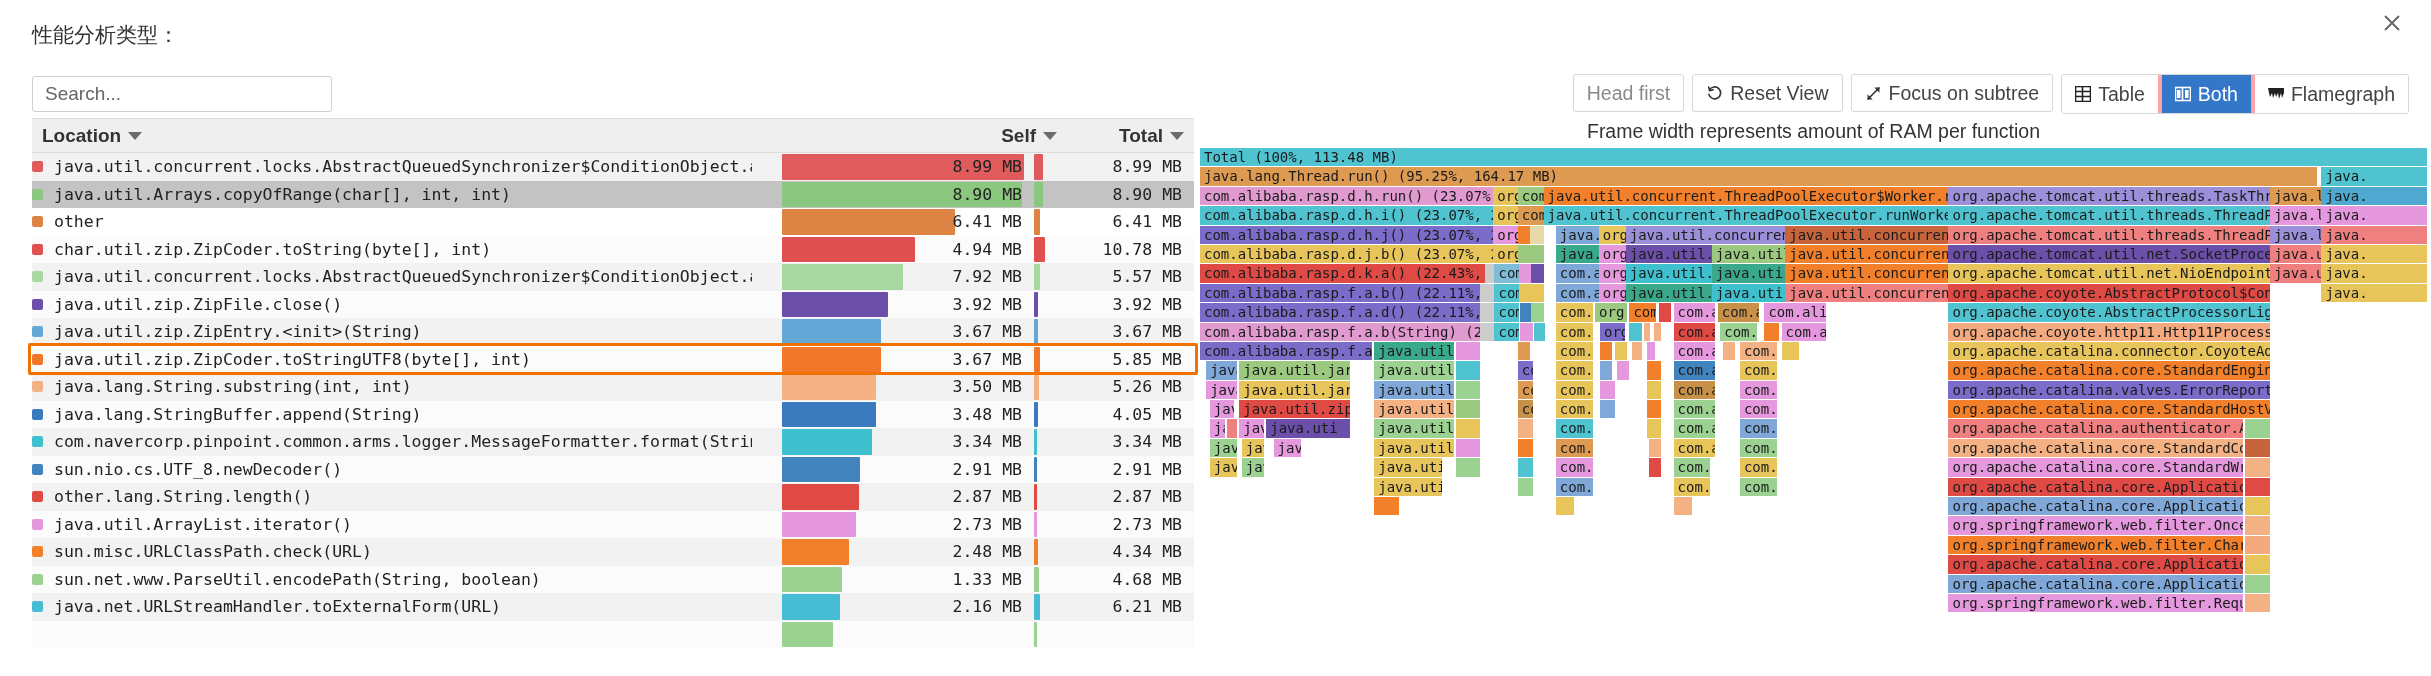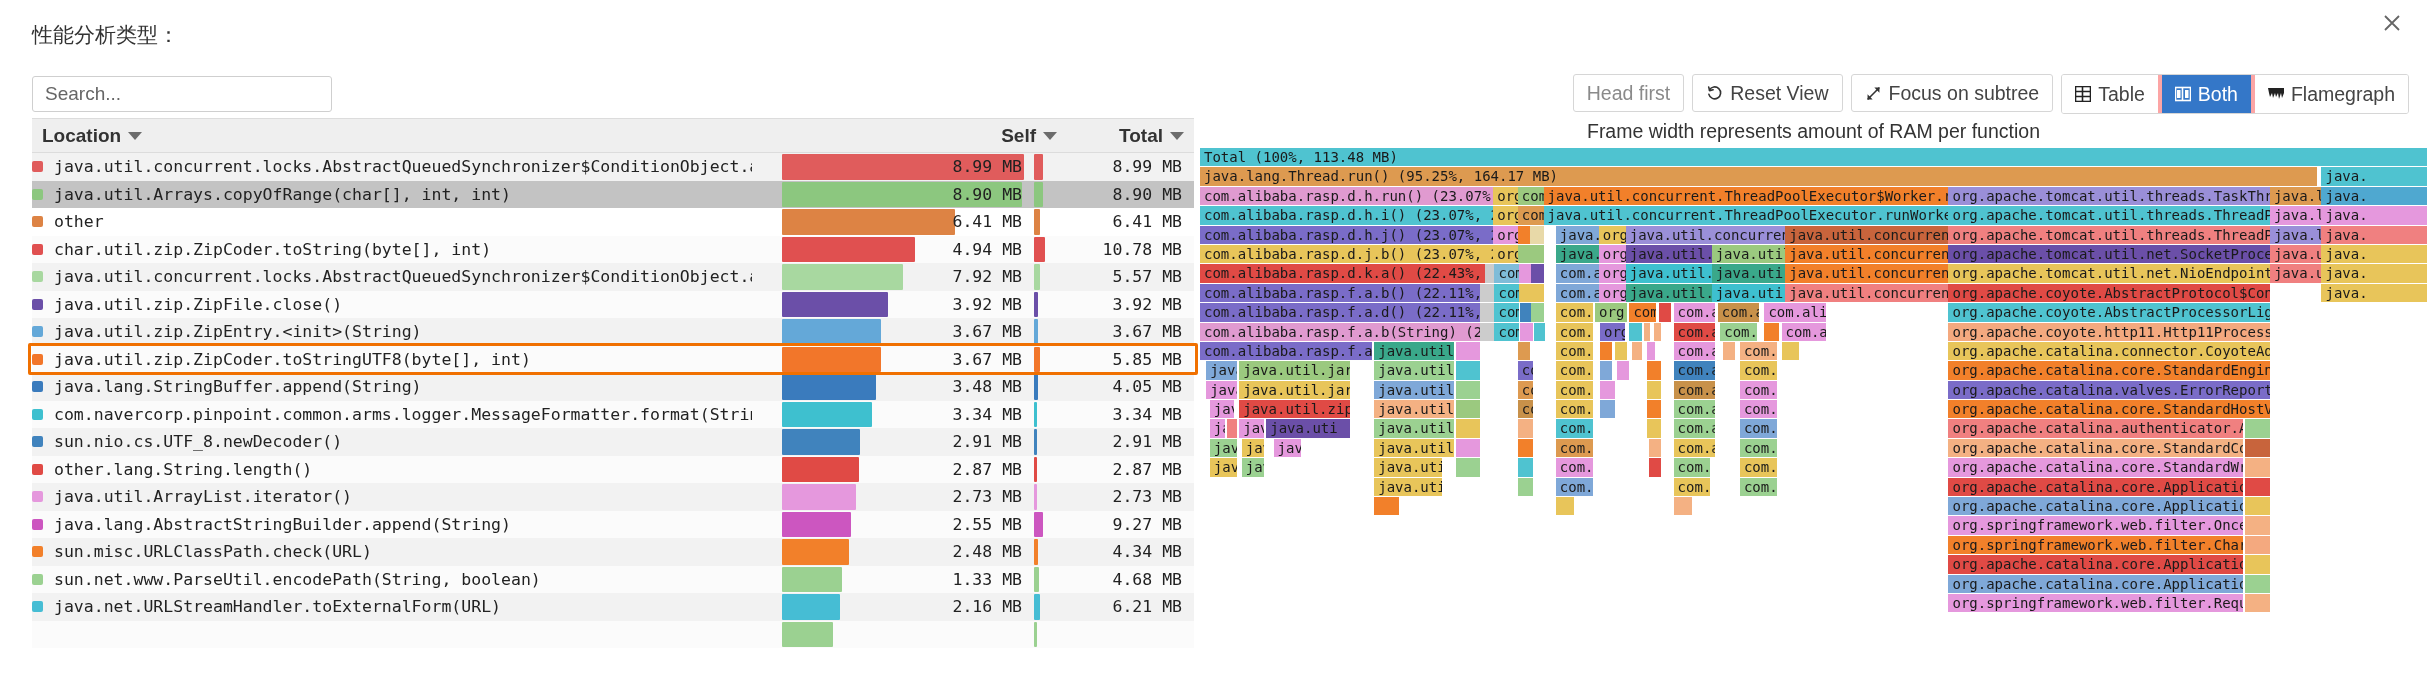--- a/index.html
+++ b/index.html
@@ -505,20 +505,40 @@
                 <div class="fill" style="background: rgb(242, 118, 42); width: 5.7737px;"></div>
               </div>
             </td>
             <td>
               <div class="totalcell">
                 <span class="val">5.85 MB</span>
               </div>
             </td>
           </tr>
           <tr class="row">
+            <td class="loc"><span class="swatch" style="background: rgb(244, 177, 131);"></span><span>java.lang.String.substring(int, int)</span></td>
+            <td></td>
+            <td>
+              <div class="cellbar">
+                <div class="fill" style="background: rgb(244, 177, 131); width: 94.2158px;"></div>
+                <span class="val">3.50 MB</span>
+              </div>
+            </td>
+            <td>
+              <div class="minibar">
+                <div class="fill" style="background: rgb(244, 177, 131); width: 5.1914px;"></div>
+              </div>
+            </td>
+            <td>
+              <div class="totalcell">
+                <span class="val">5.26 MB</span>
+              </div>
+            </td>
+          </tr>
+          <tr class="row">
             <td class="loc"><span class="swatch" style="background: rgb(58, 123, 189);"></span><span>java.lang.StringBuffer.append(String)</span></td>
             <td></td>
             <td>
               <div class="cellbar">
                 <div class="fill" style="background: rgb(58, 123, 189); width: 93.6774px;"></div>
                 <span class="val">3.48 MB</span>
               </div>
             </td>
             <td>
               <div class="minibar">
@@ -601,40 +621,20 @@
               </div>
             </td>
             <td>
               <div class="minibar">
                 <div class="fill" style="background: rgb(229, 152, 221); width: 3px;"></div>
               </div>
             </td>
             <td>
               <div class="totalcell">
                 <span class="val">2.73 MB</span>
-              </div>
-            </td>
-          </tr>
-          <tr class="row">
-            <td class="loc"><span class="swatch" style="background: rgb(204, 86, 192);"></span><span>java.lang.AbstractStringBuilder.append(String)</span></td>
-            <td></td>
-            <td>
-              <div class="cellbar">
-                <div class="fill" style="background: rgb(204, 86, 192); width: 68.6429px;"></div>
-                <span class="val">2.55 MB</span>
-              </div>
-            </td>
-            <td>
-              <div class="minibar">
-                <div class="fill" style="background: rgb(204, 86, 192); width: 9.1491px;"></div>
-              </div>
-            </td>
-            <td>
-              <div class="totalcell">
-                <span class="val">9.27 MB</span>
               </div>
             </td>
           </tr>
           <tr class="row">
             <td class="loc"><span class="swatch" style="background: rgb(242, 128, 42);"></span><span>sun.misc.URLClassPath.check(URL)</span></td>
             <td></td>
             <td>
               <div class="cellbar">
                 <div class="fill" style="background: rgb(242, 128, 42); width: 66.7586px;"></div>
                 <span class="val">2.48 MB</span>

